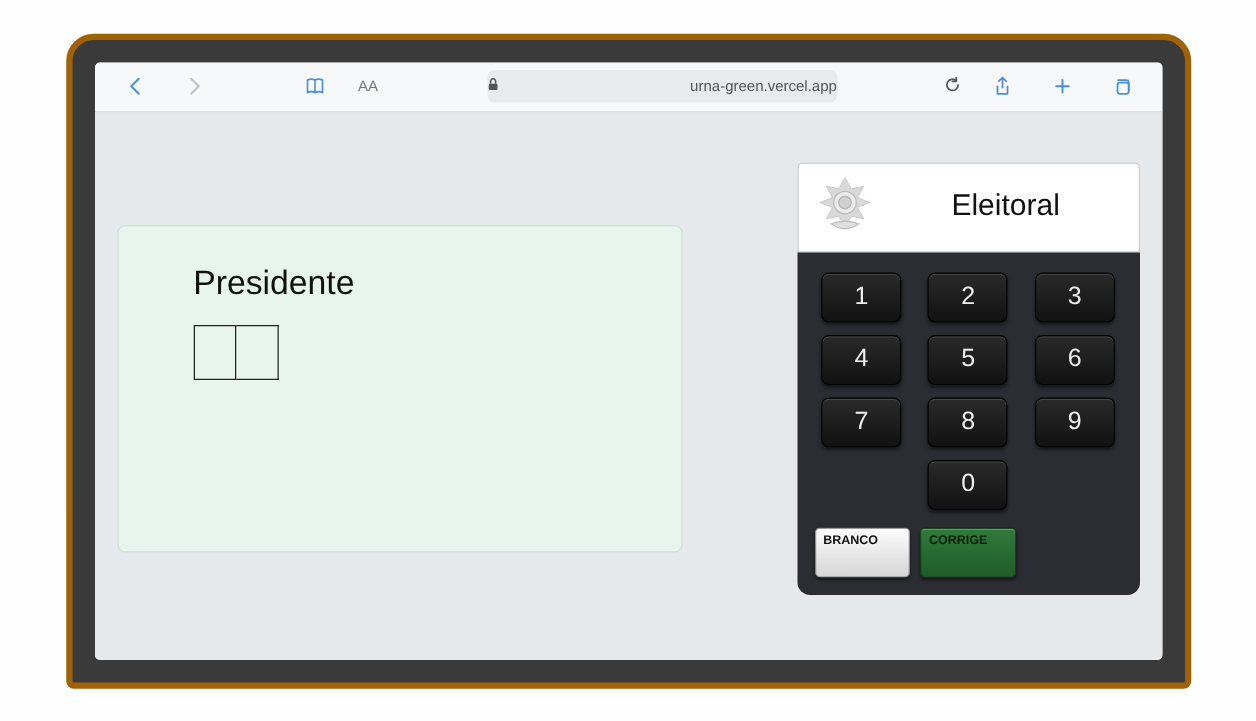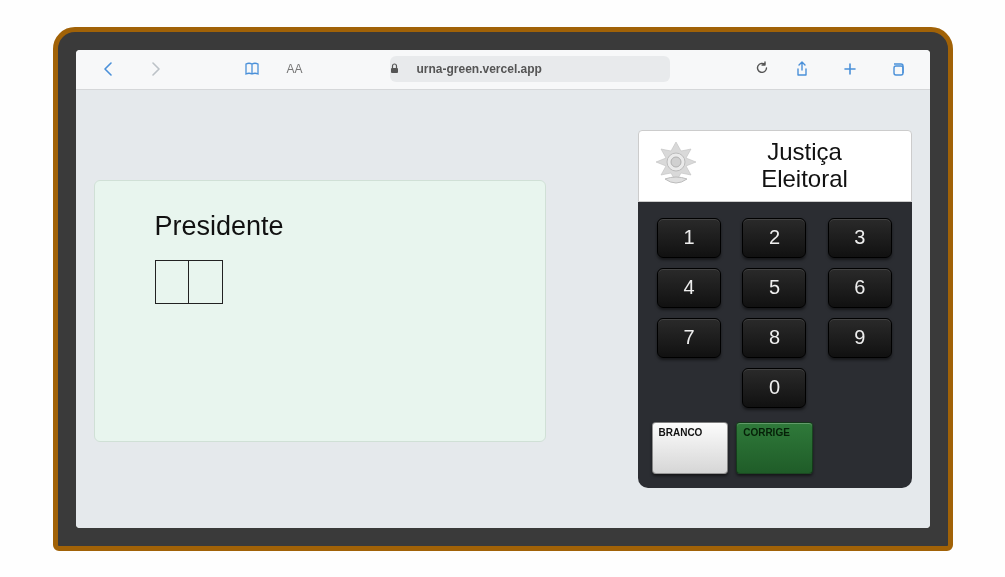--- a/index.html
+++ b/index.html
@@ -84,27 +84,26 @@
     }
     .tb-btn.disabled { color: #bcc2c7; }
     .tb-spacer { flex: 0 0 40px; }
     .address-bar {
       flex: 1;
       height: 26px;
       background: #e8eaec;
       border-radius: 6px;
       display: flex;
       align-items: center;
-      justify-content: flex-start;
+      justify-content: space-between;
       gap: 18px;
       color: #555;
       font-size: 12px;
       max-width: 280px;
       margin: 0 auto;
-      font-weight: bold;
     }
     .address-lock { font-size: 10px; }
     .aa-btn {
       color: #777;
       font-size: 12px;
       width: 30px;
       text-align: center;
     }
     .reload-btn {
       color: #555;
@@ -213,21 +212,21 @@
     }
     .key-0 {
       grid-column: 2;
     }
     .actions {
       display: grid;
       grid-template-columns: repeat(3, 1fr);
       gap: 8px;
     }
     .action-key {
-      height: 52px;
+      height: 40px;
       border-radius: 4px;
       font-size: 10px;
       font-weight: 600;
       padding: 4px 6px;
       text-align: left;
       cursor: pointer;
       border: 1px solid rgba(0,0,0,0.4);
       box-shadow: inset 0 1px 0 rgba(255,255,255,0.25), 0 2px 3px rgba(0,0,0,0.5);
       color: #111;
     }
@@ -312,21 +311,20 @@
               <svg viewBox="0 0 54 54">
                 <g fill="#d9d9d9" stroke="#bfbfbf" stroke-width="0.6">
                   <polygon points="27,3 32,12 42,10 37,19 47,23 37,27 42,36 32,34 27,43 22,34 12,36 17,27 7,23 17,19 12,10 22,12"></polygon>
                 </g>
                 <circle cx="27" cy="23" r="9" fill="#eaeaea" stroke="#bcbcbc"></circle>
                 <circle cx="27" cy="23" r="5" fill="#d0d0d0" stroke="#b0b0b0"></circle>
                 <path d="M16 40 Q27 36 38 40 Q27 48 16 40 Z" fill="#e0e0e0" stroke="#bcbcbc"></path>
               </svg>
             </div>
             <div class="urna-title">
-              <div>Justiça</div>
               <div>Eleitoral</div>
             </div>
           </div>
           <div class="urna-body">
             <div class="keypad">
               <div class="key">1</div>
               <div class="key" style="position:relative;">2</div>
               <div class="key">3</div>
               <div class="key">4</div>
               <div class="key">5</div>

